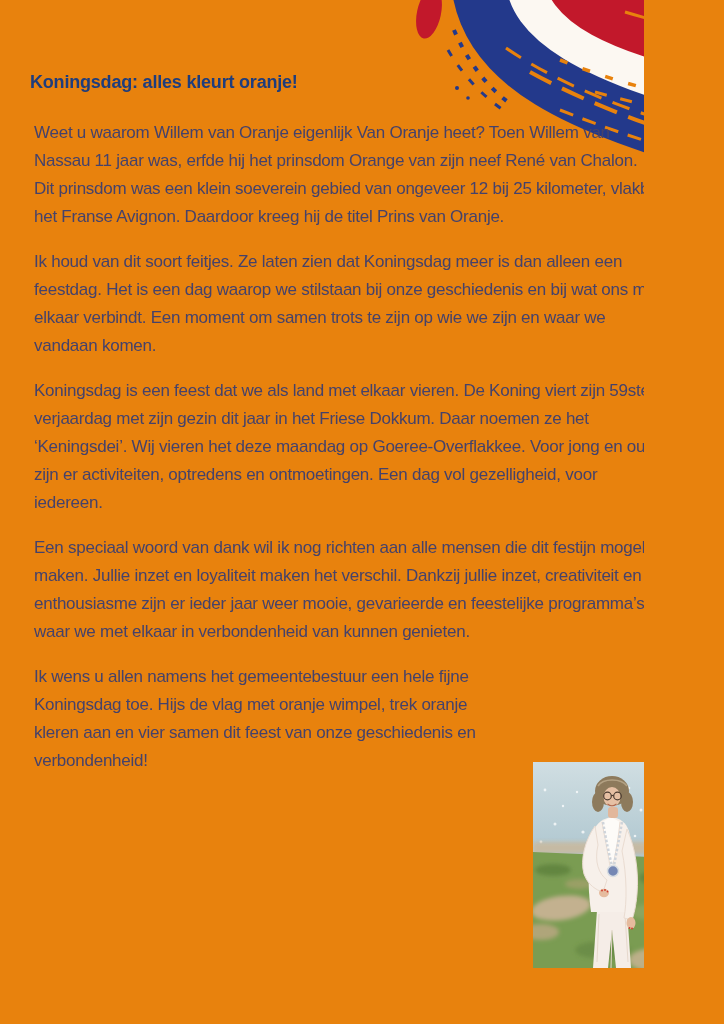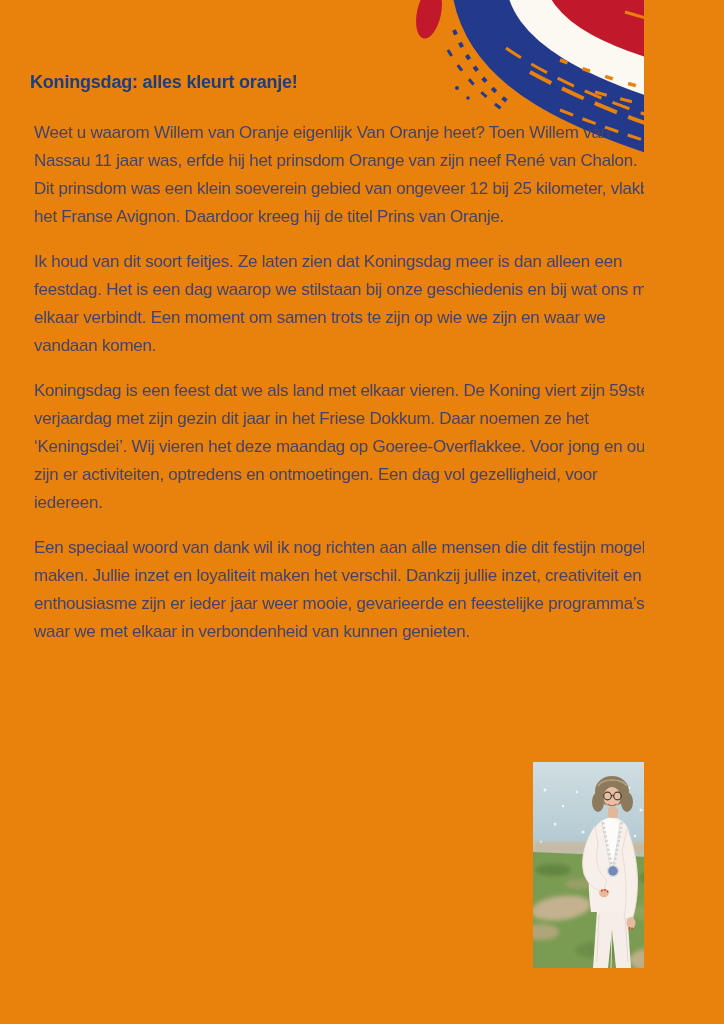--- a/index.html
+++ b/index.html
@@ -61,20 +61,21 @@
     <path class="st-blue" d="M 244,172 C 272,183 298,191 320,197" stroke-width="3" stroke-dasharray="14 12"></path>
     <path class="st-blue" d="M 262,188 C 284,194 304,199 322,203" stroke-width="2.5" stroke-dasharray="10 12"></path>
   </svg>
 
   <div class="content">
     <h1>Koningsdag: alles kleurt oranje!</h1>
     <p>Weet u waarom Willem van Oranje eigenlijk Van Oranje heet? Toen Willem van<br>Nassau 11 jaar was, erfde hij het prinsdom Orange van zijn neef René van Chalon.<br>Dit prinsdom was een klein soeverein gebied van ongeveer 12 bij 25 kilometer, vlakbij<br>het Franse Avignon. Daardoor kreeg hij de titel Prins van Oranje.</p>
     <p>Ik houd van dit soort feitjes. Ze laten zien dat Koningsdag meer is dan alleen een<br>feestdag. Het is een dag waarop we stilstaan bij onze geschiedenis en bij wat ons met<br>elkaar verbindt. Een moment om samen trots te zijn op wie we zijn en waar we<br>vandaan komen.</p>
     <p>Koningsdag is een feest dat we als land met elkaar vieren. De Koning viert zijn 59ste<br>verjaardag met zijn gezin dit jaar in het Friese Dokkum. Daar noemen ze het<br>‘Keningsdei’. Wij vieren het deze maandag op Goeree-Overflakkee. Voor jong en oud<br>zijn er activiteiten, optredens en ontmoetingen. Een dag vol gezelligheid, voor<br>iedereen.</p>
     <p>Een speciaal woord van dank wil ik nog richten aan alle mensen die dit festijn mogelijk<br>maken. Jullie inzet en loyaliteit maken het verschil. Dankzij jullie inzet, creativiteit en<br>enthousiasme zijn er ieder jaar weer mooie, gevarieerde en feestelijke programma’s<br>waar we met elkaar in verbondenheid van kunnen genieten.</p>
+    <p class="narrow">Ik wens u allen namens het gemeentebestuur een hele fijne<br>Koningsdag toe. Hijs de vlag met oranje wimpel, trek oranje<br>kleren aan en vier samen dit feest van onze geschiedenis en<br>verbondenheid!</p>
   </div>
 
   <svg class="photo" viewBox="0 0 140 206" aria-hidden="true">
     <defs>
       <linearGradient id="sea" x1="0" y1="0" x2="0" y2="1">
         <stop offset="0" stop-color="#D0DEE2"></stop>
         <stop offset="1" stop-color="#AEC6CF"></stop>
       </linearGradient>
       <filter id="soft" x="-30%" y="-30%" width="160%" height="160%">
         <feGaussianBlur stdDeviation="2"></feGaussianBlur>

